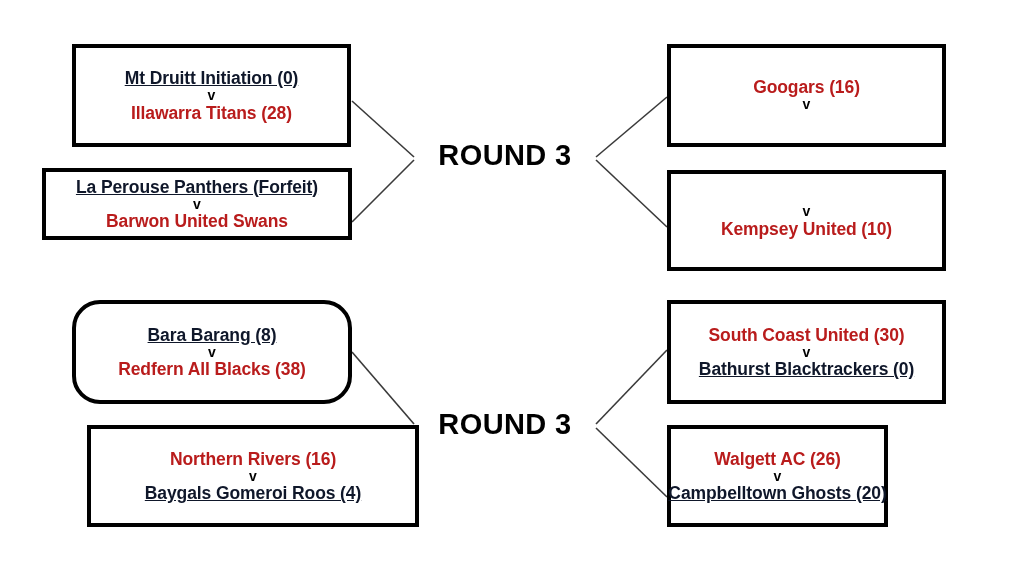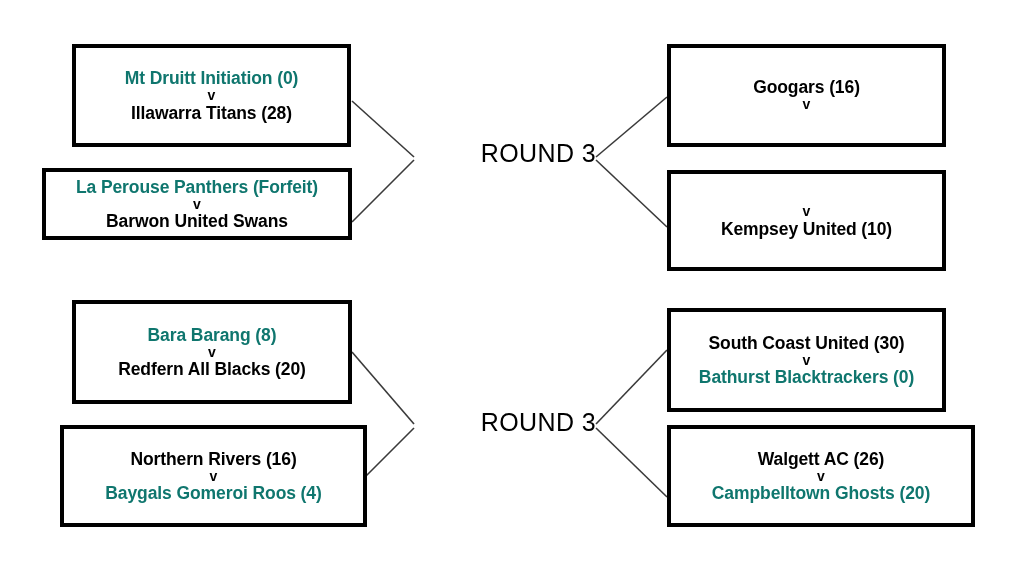--- a/index.html
+++ b/index.html
@@ -39,39 +39,40 @@
     line-height: 1.04;
     padding: 2px 6px;
   }
   .team {
     font-weight: bold;
     font-size: 17.5px;
     letter-spacing: -0.1px;
     white-space: nowrap;
   }
   .team.winner {
-    color: #000000;
+    color: #b91c1c;
   }
   .team.loser {
-    color: #0f766e;
+    color: #0f172a;
+    text-decoration: underline;
   }
   .vs {
     font-weight: bold;
     font-size: 14px;
     color: #000000;
     margin: 1px 0 1px 0;
   }
   .round-label {
     position: absolute;
-    font-weight: normal;
-    font-size: 25px;
+    font-weight: bold;
+    font-size: 29px;
     color: #000000;
     letter-spacing: 0.4px;
     white-space: nowrap;
-    text-align: right;
+    text-align: center;
   }
 </style>
 </head>
 <body>
 
 <div id="bracket-root">
 
   <svg class="connectors" viewBox="0 0 1024 576" width="1024" height="576" aria-hidden="true">
     <g stroke="#3a3a3a" stroke-width="1.6" fill="none">
 
@@ -106,39 +107,39 @@
   <div class="match-box" style="left:667px; top:44px; width:279px; height:103px;">
     <div class="team winner">Googars (16)</div>
     <div class="vs">v</div>
   </div>
 
   <div class="match-box" style="left:667px; top:170px; width:279px; height:101px;">
     <div class="vs">v</div>
     <div class="team winner">Kempsey United (10)</div>
   </div>
 
-  <div class="match-box" style="left:72px; top:300px; width:280px; height:104px;">
+  <div class="match-box" style="left:72px; top:300px; width:280px; height:104px;border-radius:28px;">
     <div class="team loser">Bara Barang (8)</div>
     <div class="vs">v</div>
-    <div class="team winner">Redfern All Blacks (20)</div>
+    <div class="team winner">Redfern All Blacks (38)</div>
   </div>
 
-  <div class="match-box" style="left:60px; top:425px; width:307px; height:102px;">
+  <div class="match-box" style="left:87px; top:425px; width:332px; height:102px;">
     <div class="team winner">Northern Rivers (16)</div>
     <div class="vs">v</div>
     <div class="team loser">Baygals Gomeroi Roos (4)</div>
   </div>
 
   <div class="round-label" style="left:414px; top:408px; width:182px;">ROUND 3</div>
 
-  <div class="match-box" style="left:667px; top:308px; width:279px; height:104px;">
+  <div class="match-box" style="left:667px; top:300px; width:279px; height:104px;">
     <div class="team winner">South Coast United (30)</div>
     <div class="vs">v</div>
     <div class="team loser">Bathurst Blacktrackers (0)</div>
   </div>
 
-  <div class="match-box" style="left:667px; top:425px; width:308px; height:102px;text-align:center;">
+  <div class="match-box" style="left:667px; top:425px; width:221px; height:102px;text-align:center;">
     <div class="team winner">Walgett AC (26)</div>
     <div class="vs">v</div>
     <div class="team loser">Campbelltown Ghosts (20)</div>
   </div>
 
 </div>
 
 </body></html>

